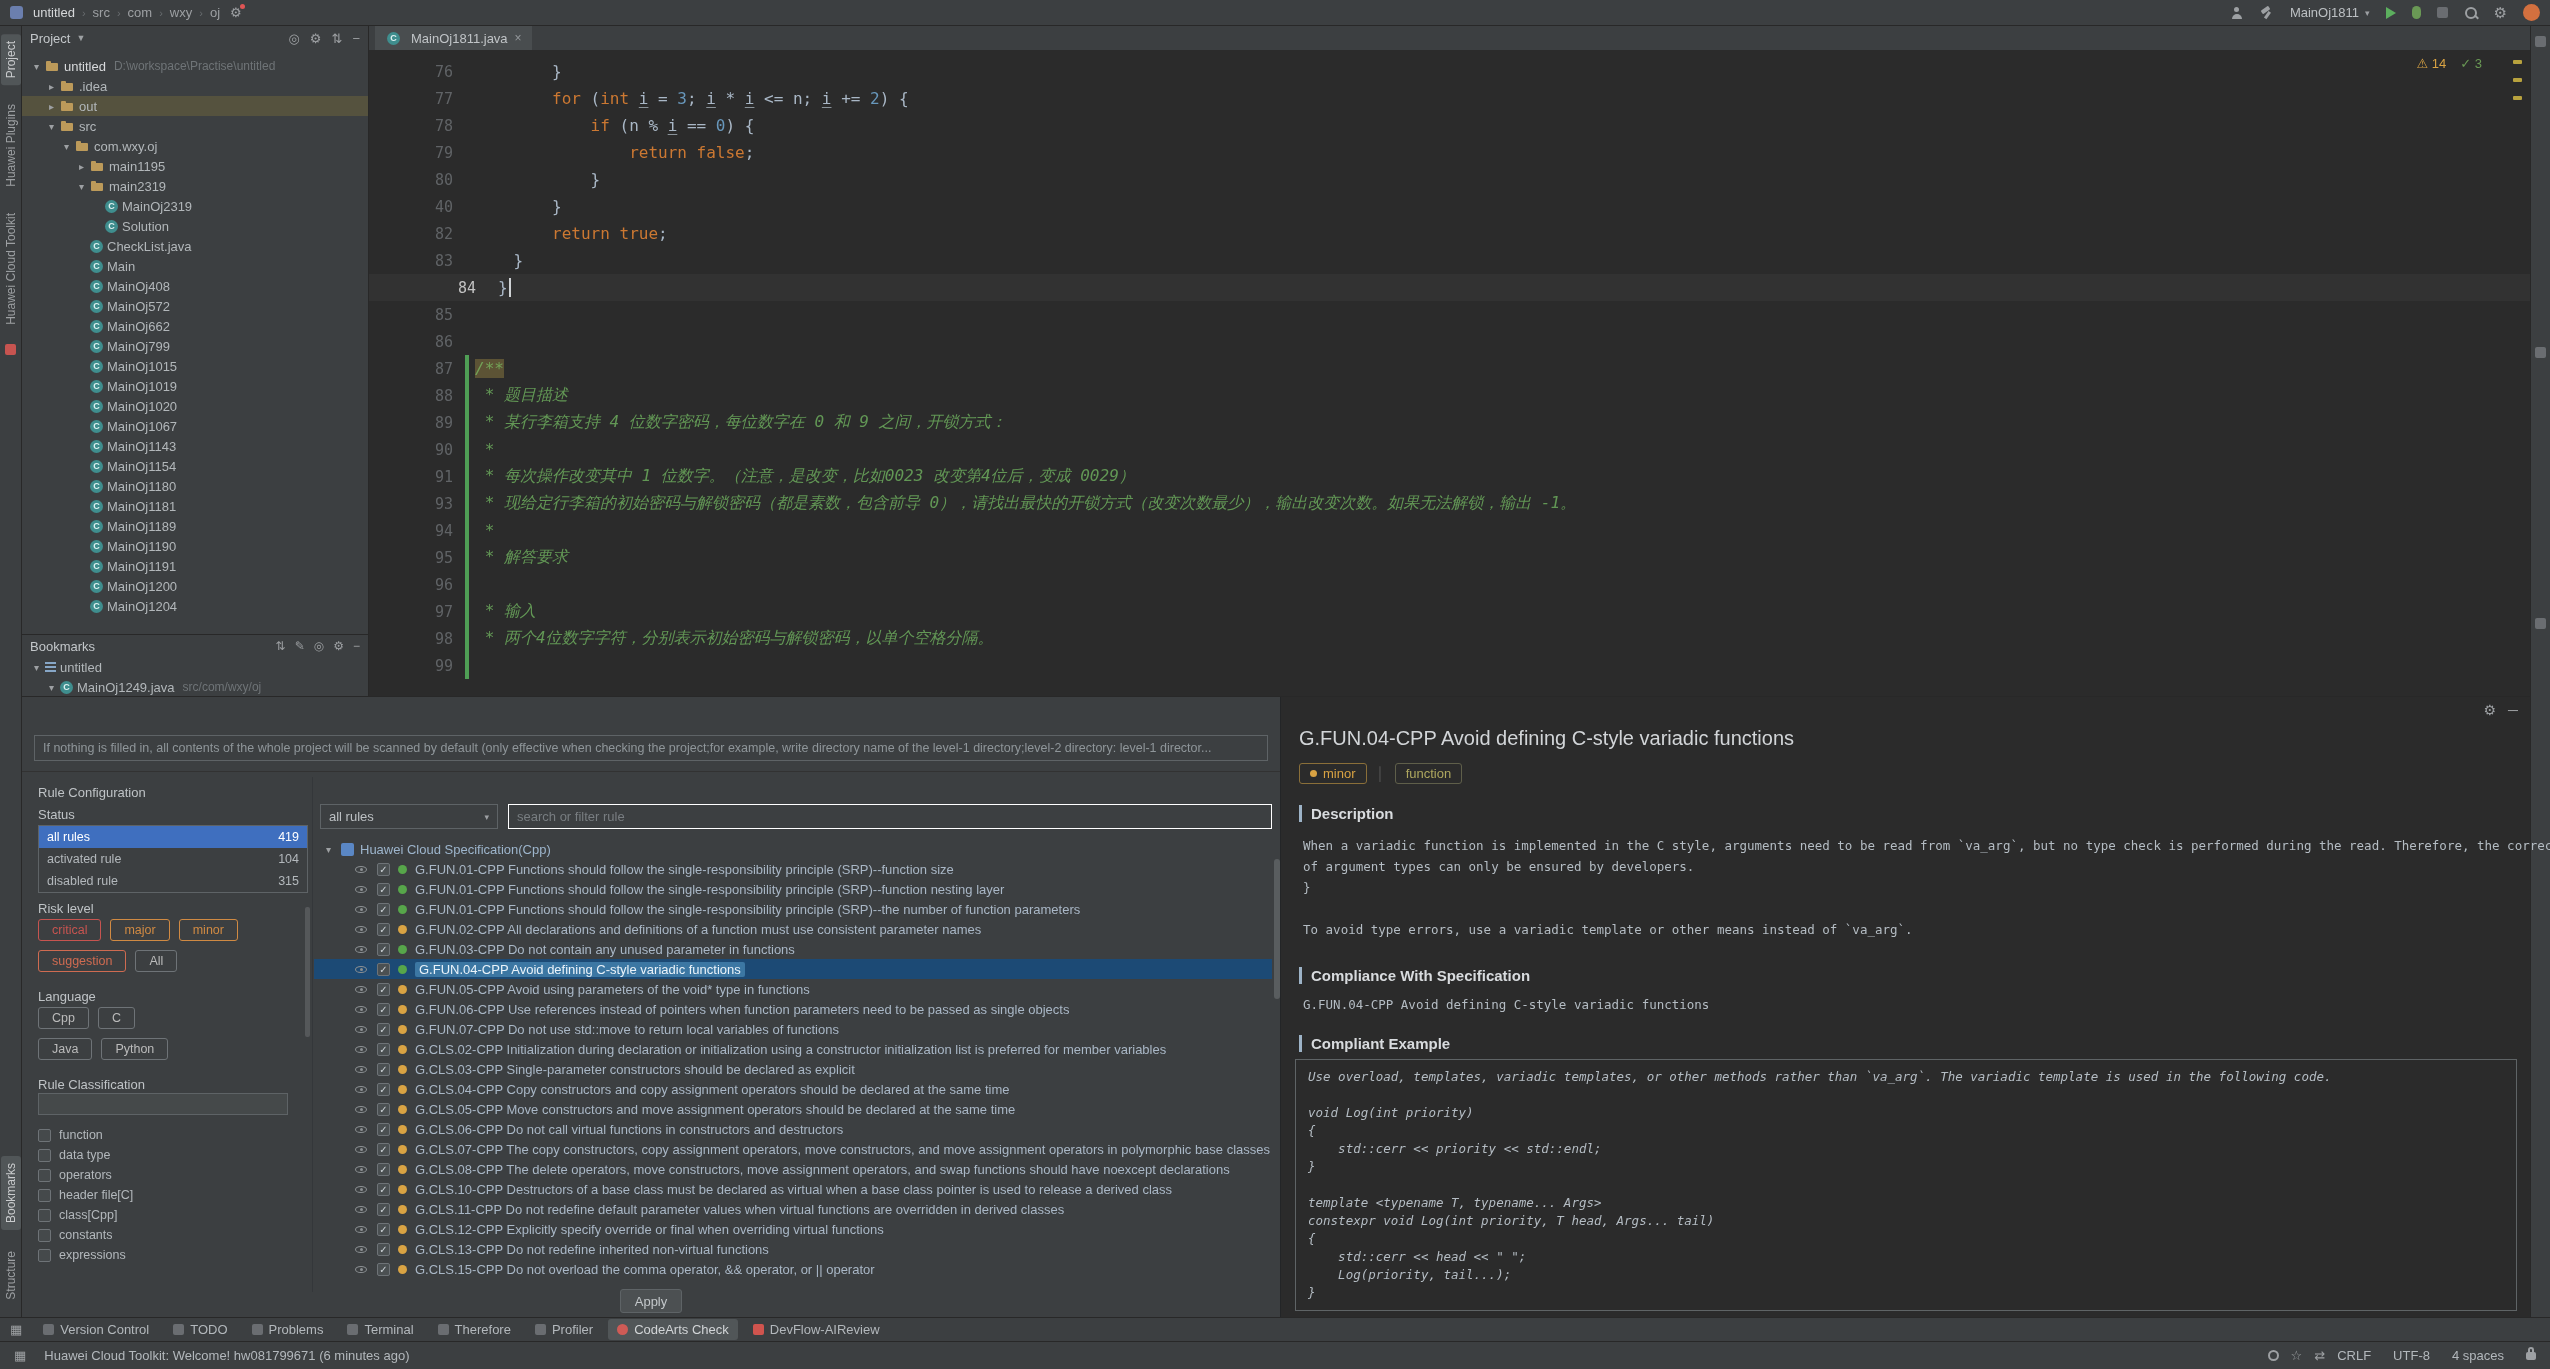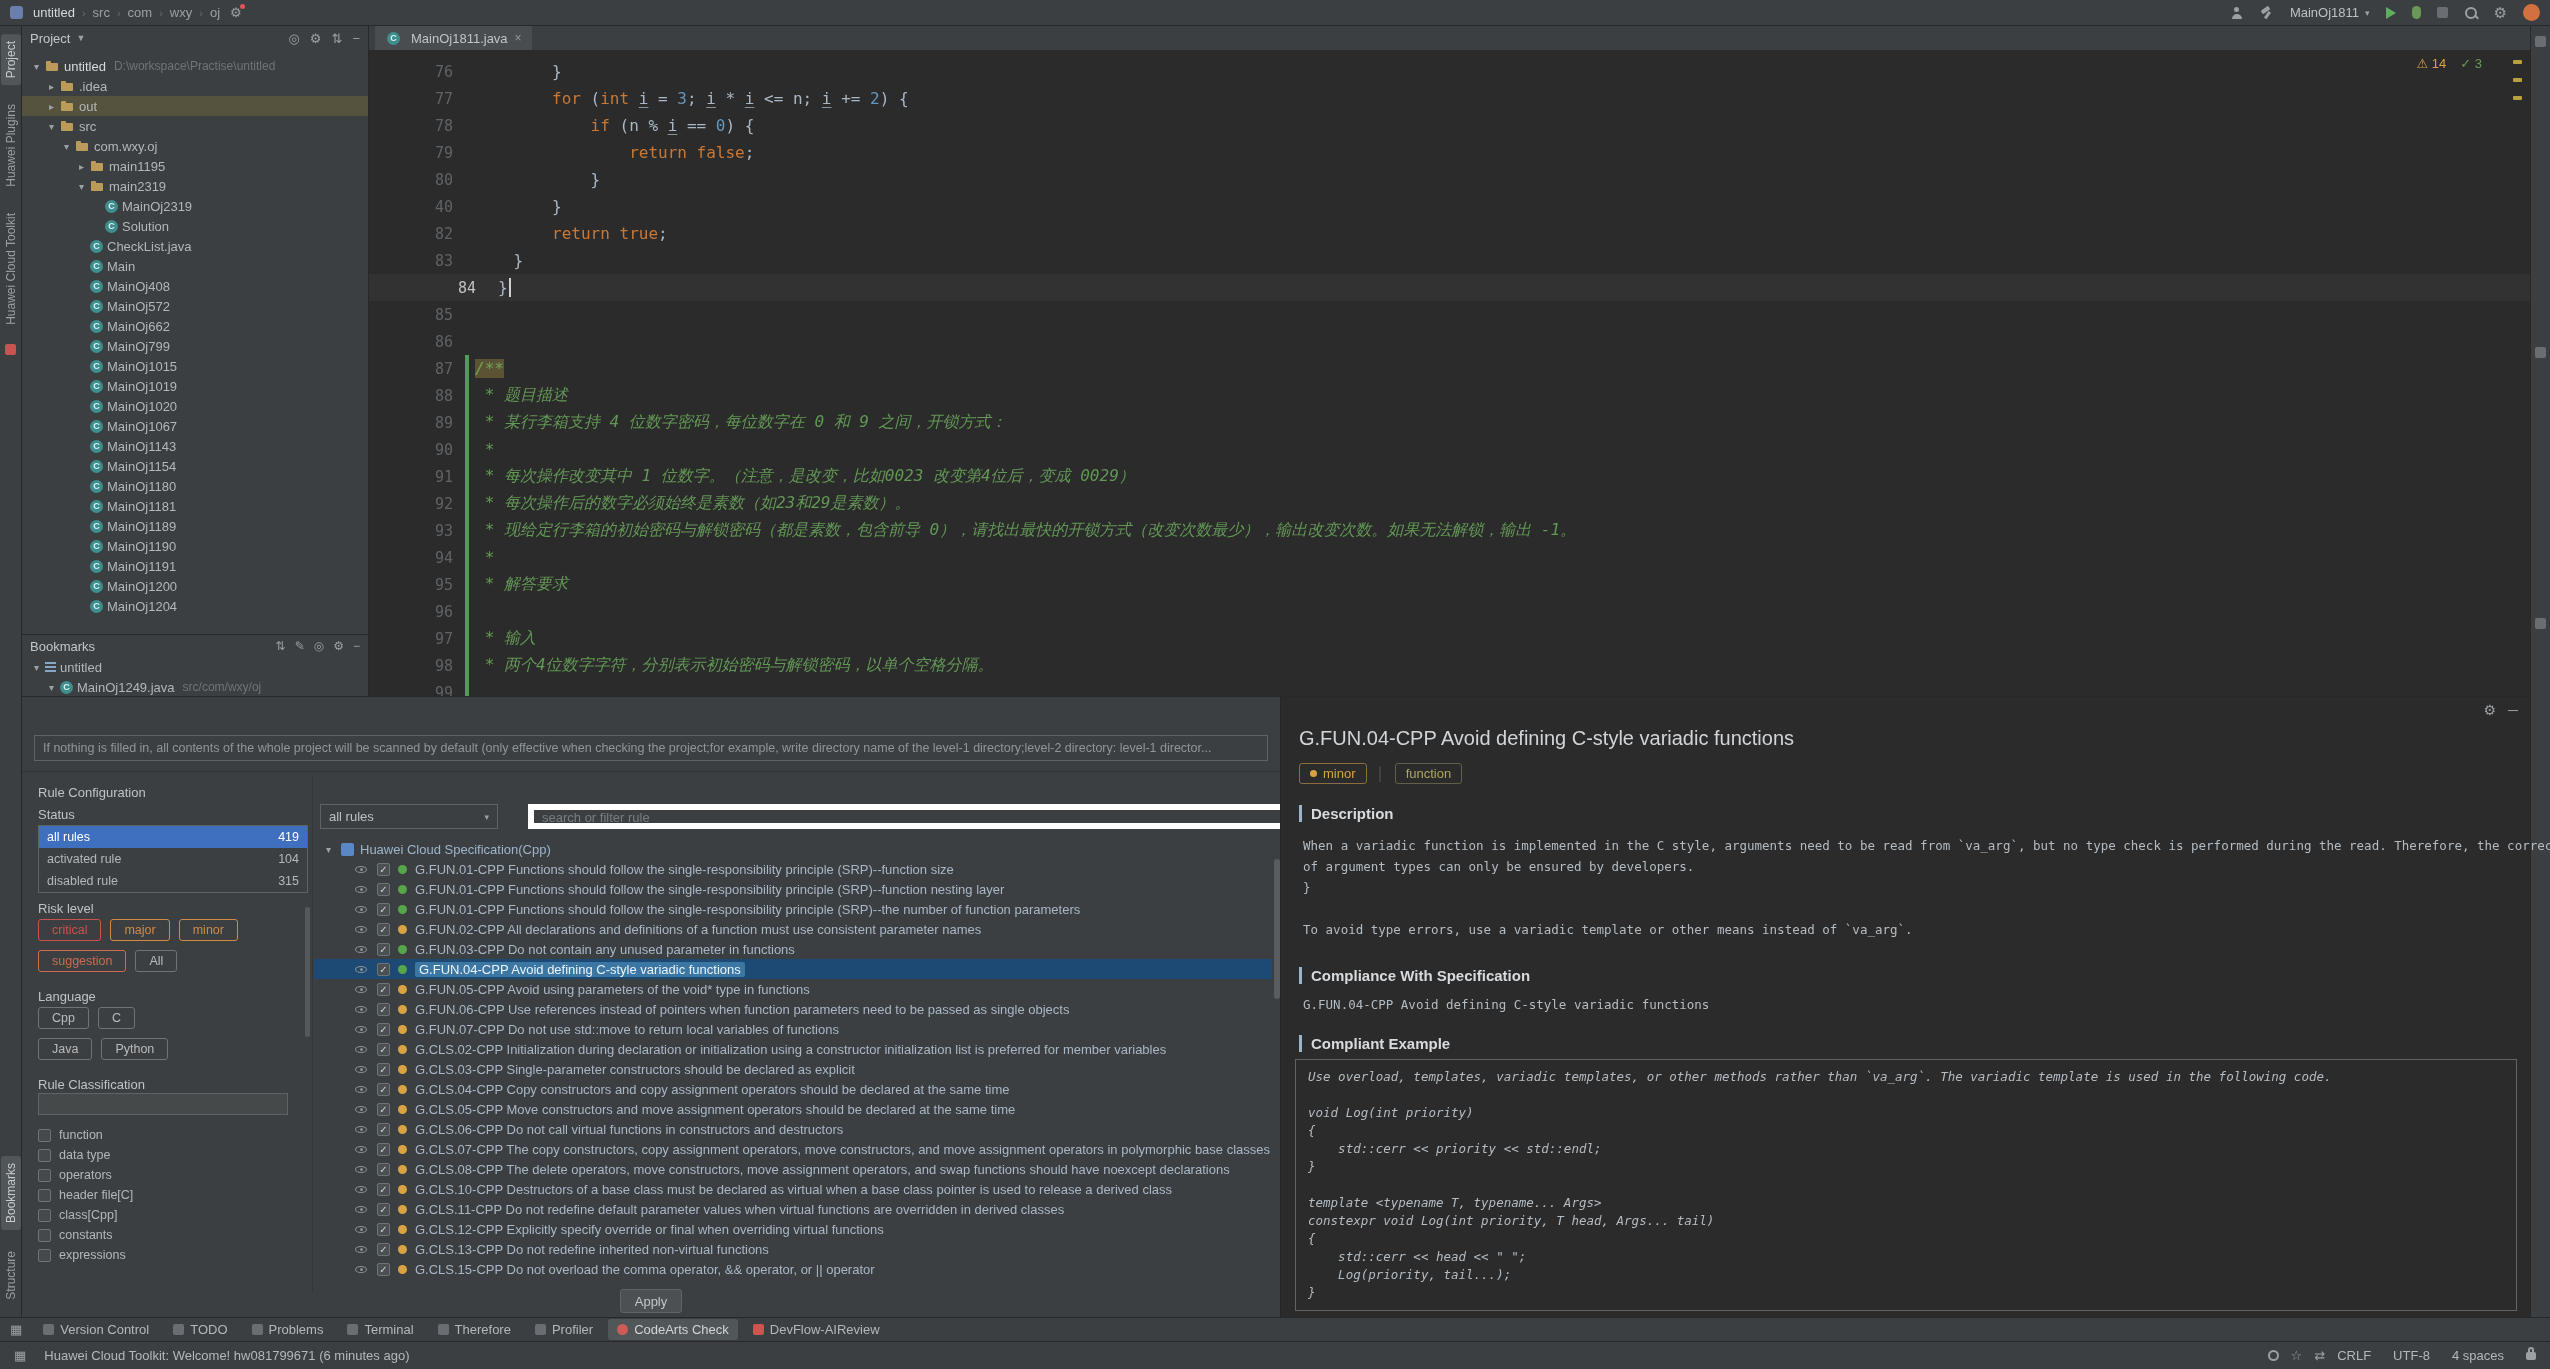--- a/index.html
+++ b/index.html
@@ -107,21 +107,21 @@
   .pillbox{position:absolute;display:flex;flex-wrap:wrap;gap:9px;width:280px;}
   .pill{display:inline-flex;align-items:center;justify-content:center;height:22px;padding:0 13px;border:1px solid;border-radius:3px;font-size:12.5px;background:#3c3f41;box-sizing:border-box;}
   #classinput{position:absolute;left:16px;top:396px;width:250px;height:22px;border:1px solid #5e6366;background:#45494a;box-sizing:border-box;}
   #classlist{position:absolute;left:16px;top:428px;}
   .crow{display:flex;align-items:center;height:20px;gap:8px;font-size:12.5px;color:#b3b8bc;}
   .cb{width:13px;height:13px;border:1px solid #6e7377;background:#4b5052;border-radius:2px;font-size:10px;line-height:12px;text-align:center;color:#cdd3d8;flex:none;box-sizing:border-box;}
   .cb.empty{background:#45494b;color:transparent;}
   .lscroll{position:absolute;left:283px;top:210px;width:5px;height:130px;background:#55585a;border-radius:2px;}
   .dropdown{position:absolute;left:298px;top:107px;width:178px;height:25px;border:1px solid #5e6366;display:flex;align-items:center;padding:0 8px;gap:6px;font-size:13px;color:#bcc0c3;box-sizing:border-box;}
   .dropdown .chev{margin-left:auto;}
-  .search{position:absolute;left:486px;top:107px;width:764px;height:25px;border:6px solid #ffffff;box-sizing:border-box;margin-left:20px;}
+  .search{position:absolute;left:486px;top:107px;width:764px;height:25px;border:1px solid #ffffff;box-sizing:border-box;}
   .search input{width:100%;height:100%;background:transparent;border:none;outline:none;color:#bcc0c3;font-size:13px;padding:0 8px;box-sizing:border-box;font-family:"Liberation Sans",sans-serif;}
   .search input::placeholder{color:#787d81;}
   #rules{position:absolute;left:292px;top:142px;width:958px;height:472px;overflow:hidden;}
   .rrow{display:flex;align-items:center;height:20px;gap:8px;font-size:13px;color:#a9b7c6;white-space:nowrap;}
   .rrow.root{padding-left:8px;gap:6px;color:#9db5cc;}
   .rrow:not(.root){padding-left:40px;}
   .rrow.sel{background:#1c4a75;}
   .rl.sl{background:#3c77a3;color:#eaf3fa;padding:0 4px;border-radius:2px;}
   .ric{width:13px;height:13px;background:#5a87c5;border-radius:2px;flex:none;}
   .eye{width:15px;height:15px;position:relative;flex:none;}
@@ -419,21 +419,20 @@
         <div class="cl"><span class="ln">82</span><span class="mk"></span><span class="ct"><span class="c-p">        </span><span class="c-k">return</span><span class="c-p"> </span><span class="c-k">true</span><span class="c-p">;</span></span></div>
         <div class="cl"><span class="ln">83</span><span class="mk"></span><span class="ct"><span class="c-p">    }</span></span></div>
         <div class="cl hl"><span class="ln">84</span><span class="mk"></span><span class="ct"><span class="c-p">}</span><span class="caret"></span></span></div>
         <div class="cl"><span class="ln">85</span><span class="mk"></span><span class="ct"></span></div>
         <div class="cl"><span class="ln">86</span><span class="mk"></span><span class="ct"></span></div>
         <div class="cl"><span class="ln">87</span><span class="mk chg"></span><span class="ct"><span class="c-dh">/**</span></span></div>
         <div class="cl"><span class="ln">88</span><span class="mk chg"></span><span class="ct"><span class="c-d"> * 题目描述</span></span></div>
         <div class="cl"><span class="ln">89</span><span class="mk chg"></span><span class="ct"><span class="c-d"> * 某行李箱支持 4 位数字密码，每位数字在 0 和 9 之间，开锁方式：</span></span></div>
         <div class="cl"><span class="ln">90</span><span class="mk chg"></span><span class="ct"><span class="c-d"> *</span></span></div>
         <div class="cl"><span class="ln">91</span><span class="mk chg"></span><span class="ct"><span class="c-d"> * 每次操作改变其中 1 位数字。（注意，是改变，比如0023 改变第4位后，变成 0029）</span></span></div>
-        <div class="cl"><span class="ln">92</span><span class="mk chg"></span><span class="ct"><span class="c-d"> * 每次操作后的数字必须始终是素数（如23和29是素数）。</span></span></div>
         <div class="cl"><span class="ln">93</span><span class="mk chg"></span><span class="ct"><span class="c-d"> * 现给定行李箱的初始密码与解锁密码（都是素数，包含前导 0），请找出最快的开锁方式（改变次数最少），输出改变次数。如果无法解锁，输出 -1。</span></span></div>
         <div class="cl"><span class="ln">94</span><span class="mk chg"></span><span class="ct"><span class="c-d"> *</span></span></div>
         <div class="cl"><span class="ln">95</span><span class="mk chg"></span><span class="ct"><span class="c-d"> * 解答要求</span></span></div>
         <div class="cl"><span class="ln">96</span><span class="mk chg"></span></div>
         <div class="cl"><span class="ln">97</span><span class="mk chg"></span><span class="ct"><span class="c-d"> * 输入</span></span></div>
         <div class="cl"><span class="ln">98</span><span class="mk chg"></span><span class="ct"><span class="c-d"> * 两个4位数字字符，分别表示初始密码与解锁密码，以单个空格分隔。</span></span></div>
         <div class="cl"><span class="ln">99</span><span class="mk chg"></span><span class="ct"></span></div>
       </div>
     <div class="ew">
       <span class="warn">⚠ <span>14</span></span>

